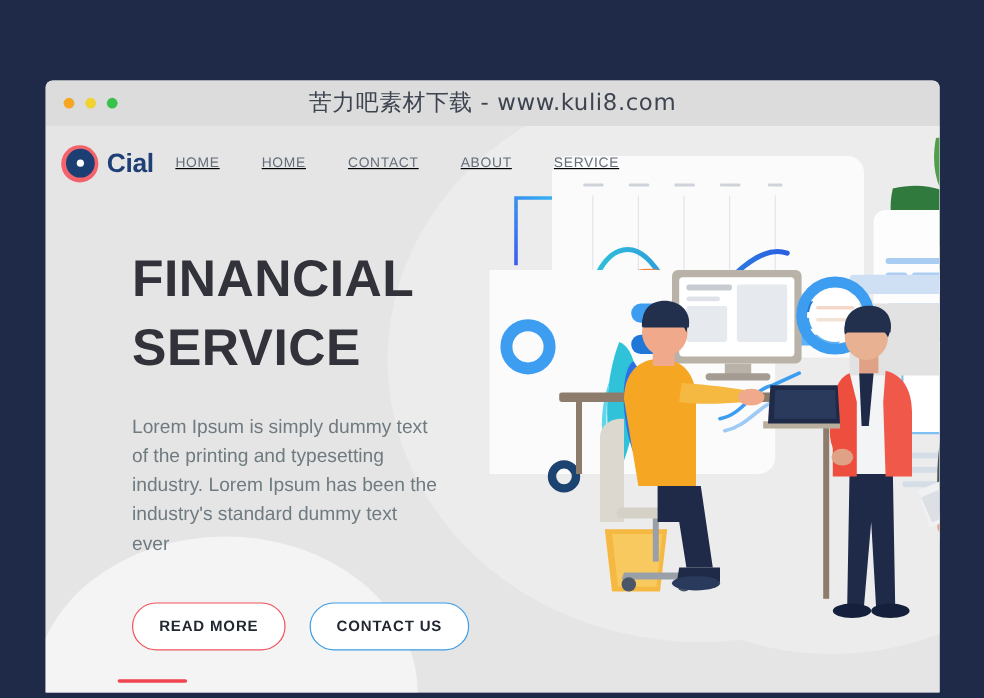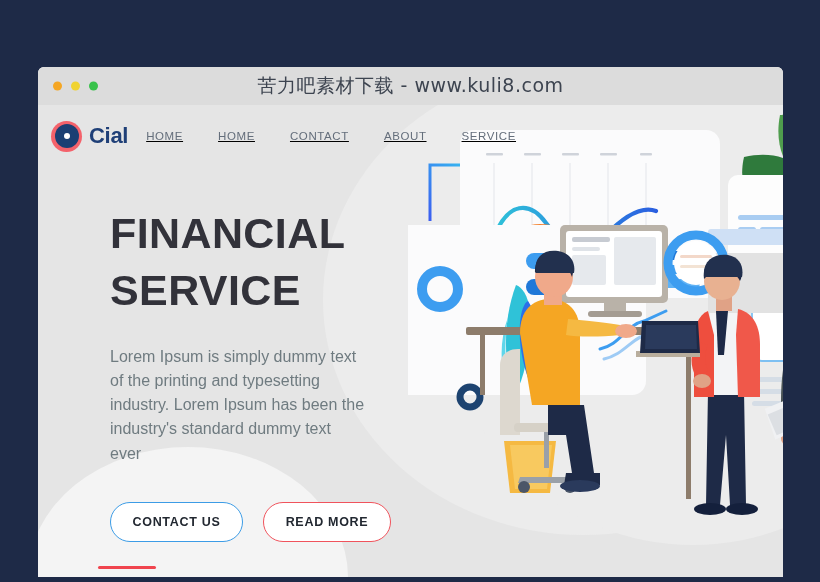--- a/index.html
+++ b/index.html
@@ -117,22 +117,22 @@
       </div>
     </div>
 
     <div id="hero-copy">
       <h1 id="hero-title">
         <span>FINANCIAL</span><br>
         <span>SERVICE</span>
       </h1>
       <p id="hero-desc">Lorem Ipsum is simply dummy text of the printing and typesetting industry. Lorem Ipsum has been the industry's standard dummy text ever</p>
       <div id="hero-buttons">
+        <div class="btn" id="btn-read-more">READ MORE</div>
         <div class="btn" id="btn-contact-us">CONTACT US</div>
-        <div class="btn" id="btn-read-more">READ MORE</div>
       </div>
     </div>
 
     <svg id="illustration" viewBox="0 0 420 472" xmlns="http://www.w3.org/2000/svg">
       <defs>
         <clipPath id="clipAll">
             <rect x="0" y="0" width="420" height="472"></rect>
           </clipPath>
         <linearGradient id="gradA" x1="0" y1="0" x2="1" y2="0">
           <stop offset="0%" stop-color="#2fc2d8"></stop>

